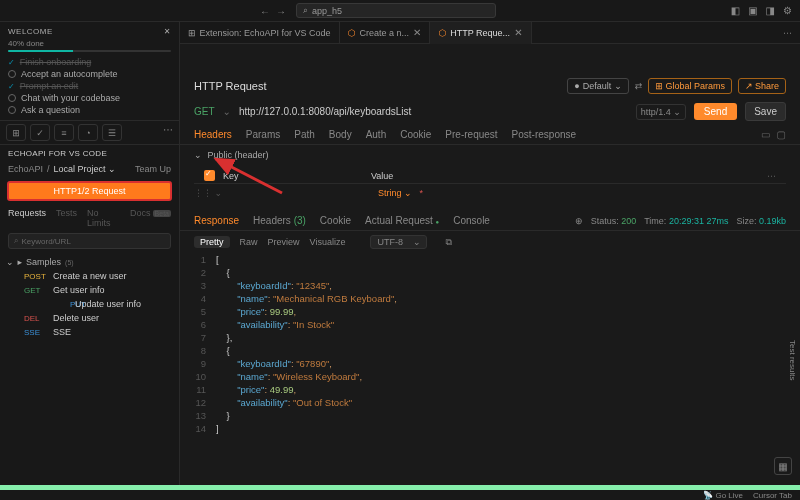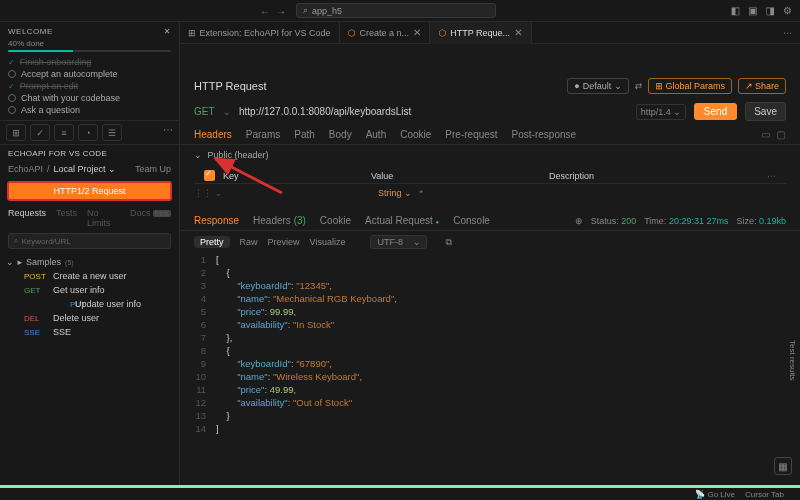--- a/index.html
+++ b/index.html
@@ -86,21 +86,21 @@
     .enc-sel { background:#252525; border:1px solid #333; padding:1px 6px; border-radius:3px; margin-left:15px;}
     .code { padding:0 14px; font-family:Menlo,Consolas,monospace; font-size:9.5px; line-height:13px;}
     .line { display:flex;}
     .ln { width:22px; text-align:right; color:#555; padding-right:10px; user-select:none;}
     .ct { white-space:pre; color:#d19a66;}
     .ky { color:#5ba7d0;}
     .st { color:#c07b3e;}
     .nm { color:#a8c97f;}
     .br { color:#ccc;}
     .arrow { position:absolute; left:210px; top:155px; width:75px; height:40px; pointer-events:none; z-index:10;}
-    .statusbar { height:15px; background:#181818; border-top:3px solid #86efac; display:flex; align-items:center; justify-content:flex-end; padding:0 16px; font-size:8px; color:#888; gap:10px;}
+    .statusbar { height:15px; background:#181818; border-top:5px solid #86efac; display:flex; align-items:center; justify-content:flex-end; padding:0 8px; font-size:8px; color:#888; gap:10px;}
     .side-label { position:absolute; right:3px; top:340px; writing-mode:vertical-rl; font-size:8px; color:#888;}
     .bot-icon { position:absolute; right:8px; bottom:25px; width:18px; height:18px; border:1px solid #444; border-radius:3px; display:flex; align-items:center; justify-content:center; color:#888;}
     .cnt { font-size:7px; color:#666;}
   </style>
 </head>
 <body>
 
 <div class="topbar">
   <div class="nav-arrows">
     <span>←</span>
@@ -265,21 +265,20 @@
     </div>
     <div class="folder-row">
       <span>⌄</span>
       <span>Public  (header)</span>
     </div>
     <div class="hdr-table">
       <div class="hdr-head">
         <div class="chk"></div>
         <div class="col-k">Key</div>
         <div class="col-v">Value</div>
-        <div class="col-d">Description</div>
         <span class="row-dots">⋯</span>
       </div>
       <div class="hdr-row">
         <span style="color:#555">⋮⋮ ⌄</span>
         <div class="col-k"></div>
         <span class="type-sel"><span>String</span> ⌄</span>
         <span class="star">*</span>
       </div>
     </div>
     <div class="resp-header">

